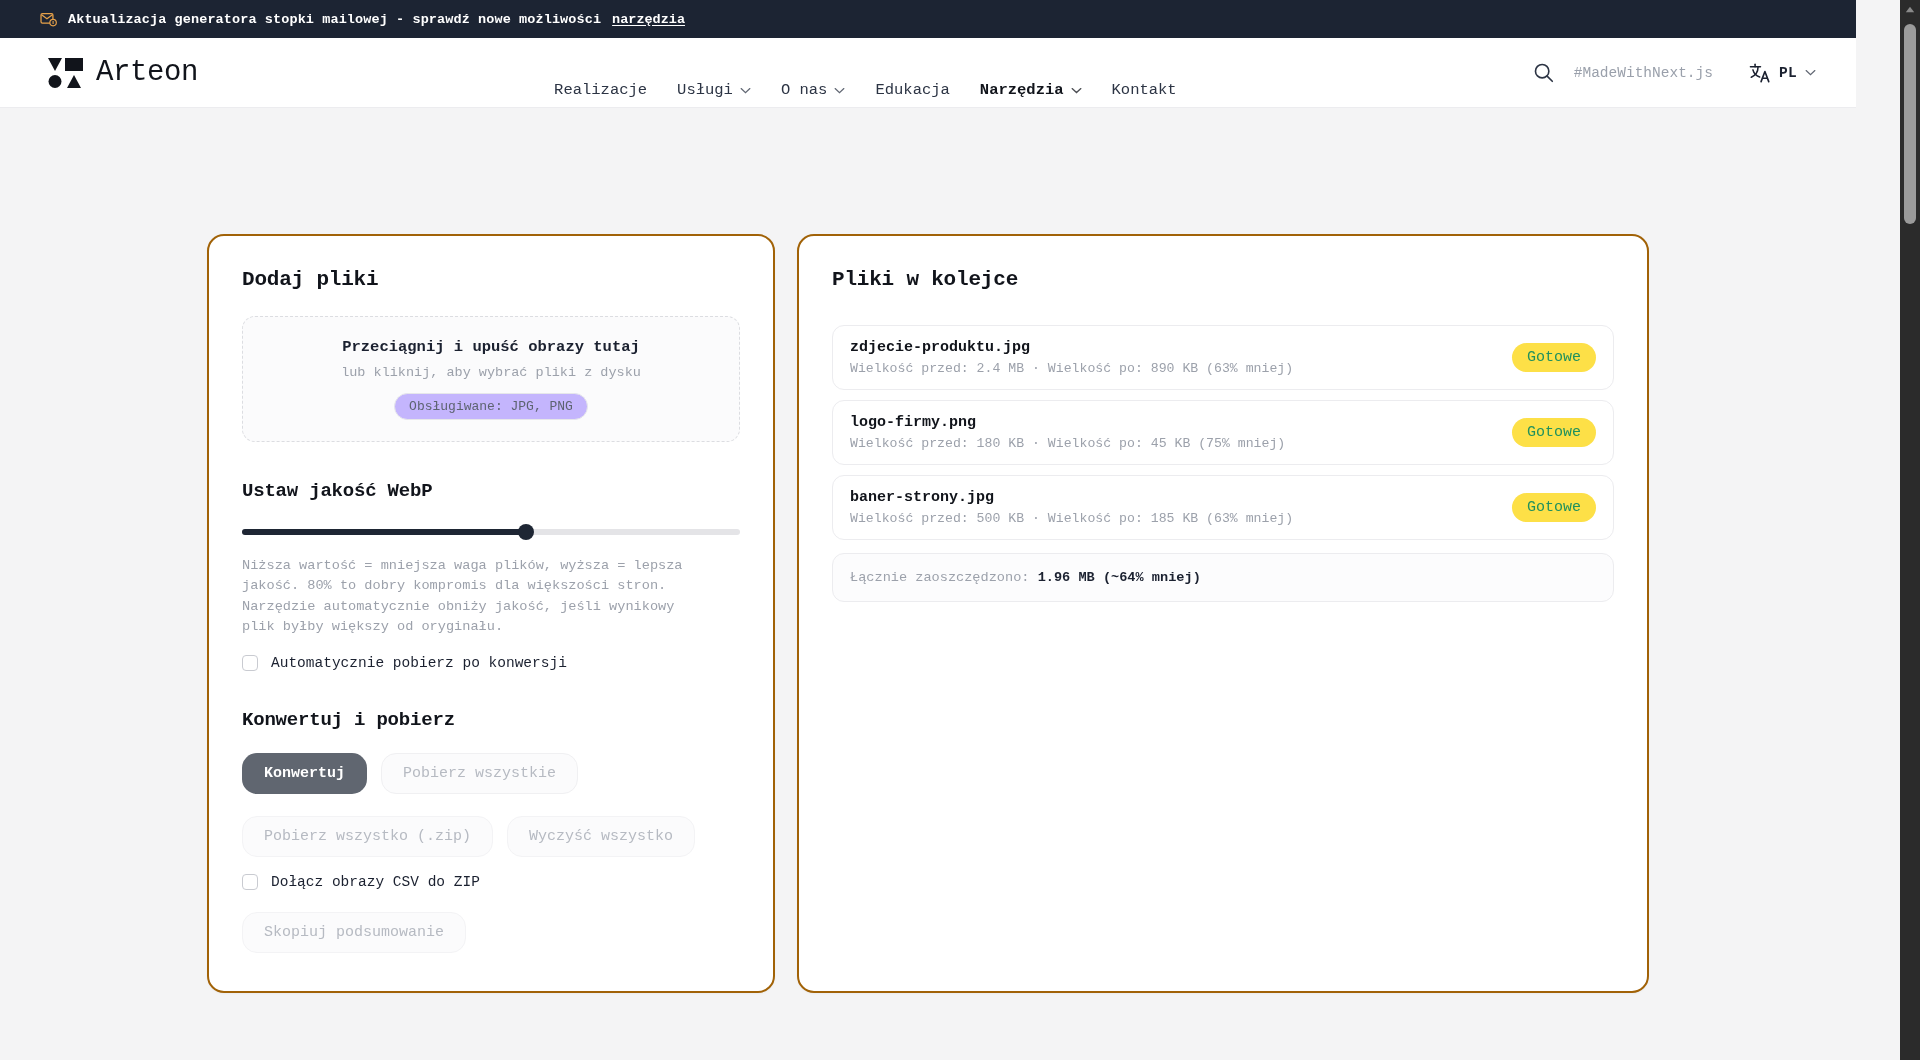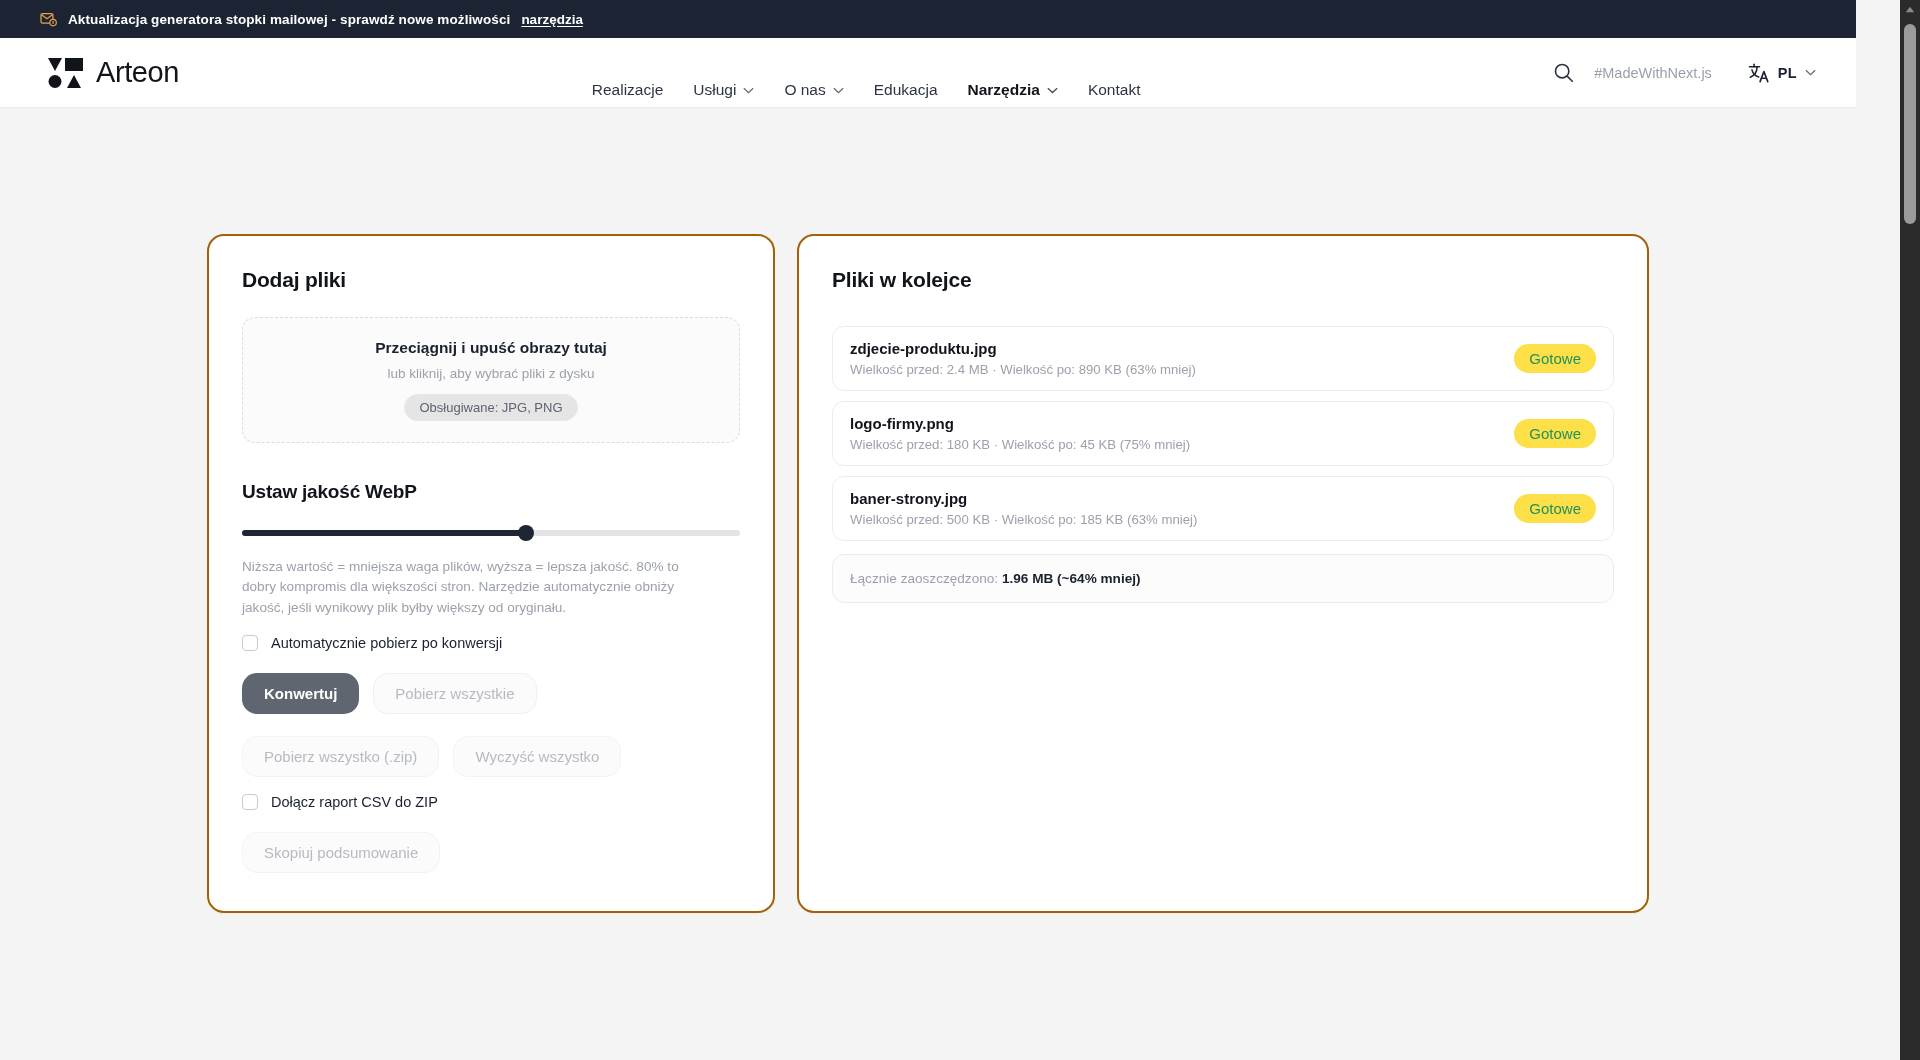--- a/index.html
+++ b/index.html
@@ -23,20 +23,21 @@
     width: 1920px;
     height: 1060px;
     overflow: hidden;
   }
 
   .page {
     width: 1856px;
     height: 1060px;
     background: #f4f4f5;
     position: relative;
+    font-family: Liberation Mono, monospace;
   }
 
   
   .announce {
     height: 38px;
     background: #1c2433;
     display: flex;
     align-items: center;
     padding-left: 40px;
     gap: 11px;
@@ -152,21 +153,21 @@
     justify-content: center;
     gap: 9px;
     cursor: pointer;
   }
   .dz-title { font-size: 15.5px; font-weight: bold; color: #1b2130; }
   .dz-sub { font-size: 13.5px; color: #9ca1ab; }
   .dz-chip {
     margin-top: 4px;
     font-size: 13px;
     color: #5d6370;
-    background: #e5e5e5;
+    background: #c4b5fd;
     border: 1px solid #e6e7ea;
     border-radius: 999px;
     padding: 5px 14px;
   }
 
   
   .section-title {
     margin-top: 38px;
     font-size: 19px;
     font-weight: bold;
@@ -398,34 +399,35 @@
           <div class="slider-thumb" id="slider-thumb" style="left: 57%;"></div>
         </div>
 
         <p class="help-text">Niższa wartość = mniejsza waga plików, wyższa = lepsza jakość. 80% to dobry kompromis dla większości stron. Narzędzie automatycznie obniży jakość, jeśli wynikowy plik byłby większy od oryginału.</p>
 
         <label class="check-row">
           <span class="check-box"></span>
           <span class="check-label">Automatycznie pobierz po konwersji</span>
         </label>
 
+        <h3 class="section-title">Konwertuj i pobierz</h3>
 
         <div class="btn-row">
           <button class="btn btn-primary">Konwertuj</button>
           <button class="btn btn-muted">Pobierz wszystkie</button>
         </div>
 
         <div class="btn-row">
           <button class="btn btn-ghost">Pobierz wszystko (.zip)</button>
           <button class="btn btn-ghost">Wyczyść wszystko</button>
         </div>
 
         <label class="check-row">
           <span class="check-box"></span>
-          <span class="check-label">Dołącz raport CSV do ZIP</span>
+          <span class="check-label">Dołącz obrazy CSV do ZIP</span>
         </label>
 
         <div class="btn-row">
           <button class="btn btn-ghost">Skopiuj podsumowanie</button>
         </div>
       </section>
 
       <section class="card card-right">
         <h2 class="card-title">Pliki w kolejce</h2>
 

